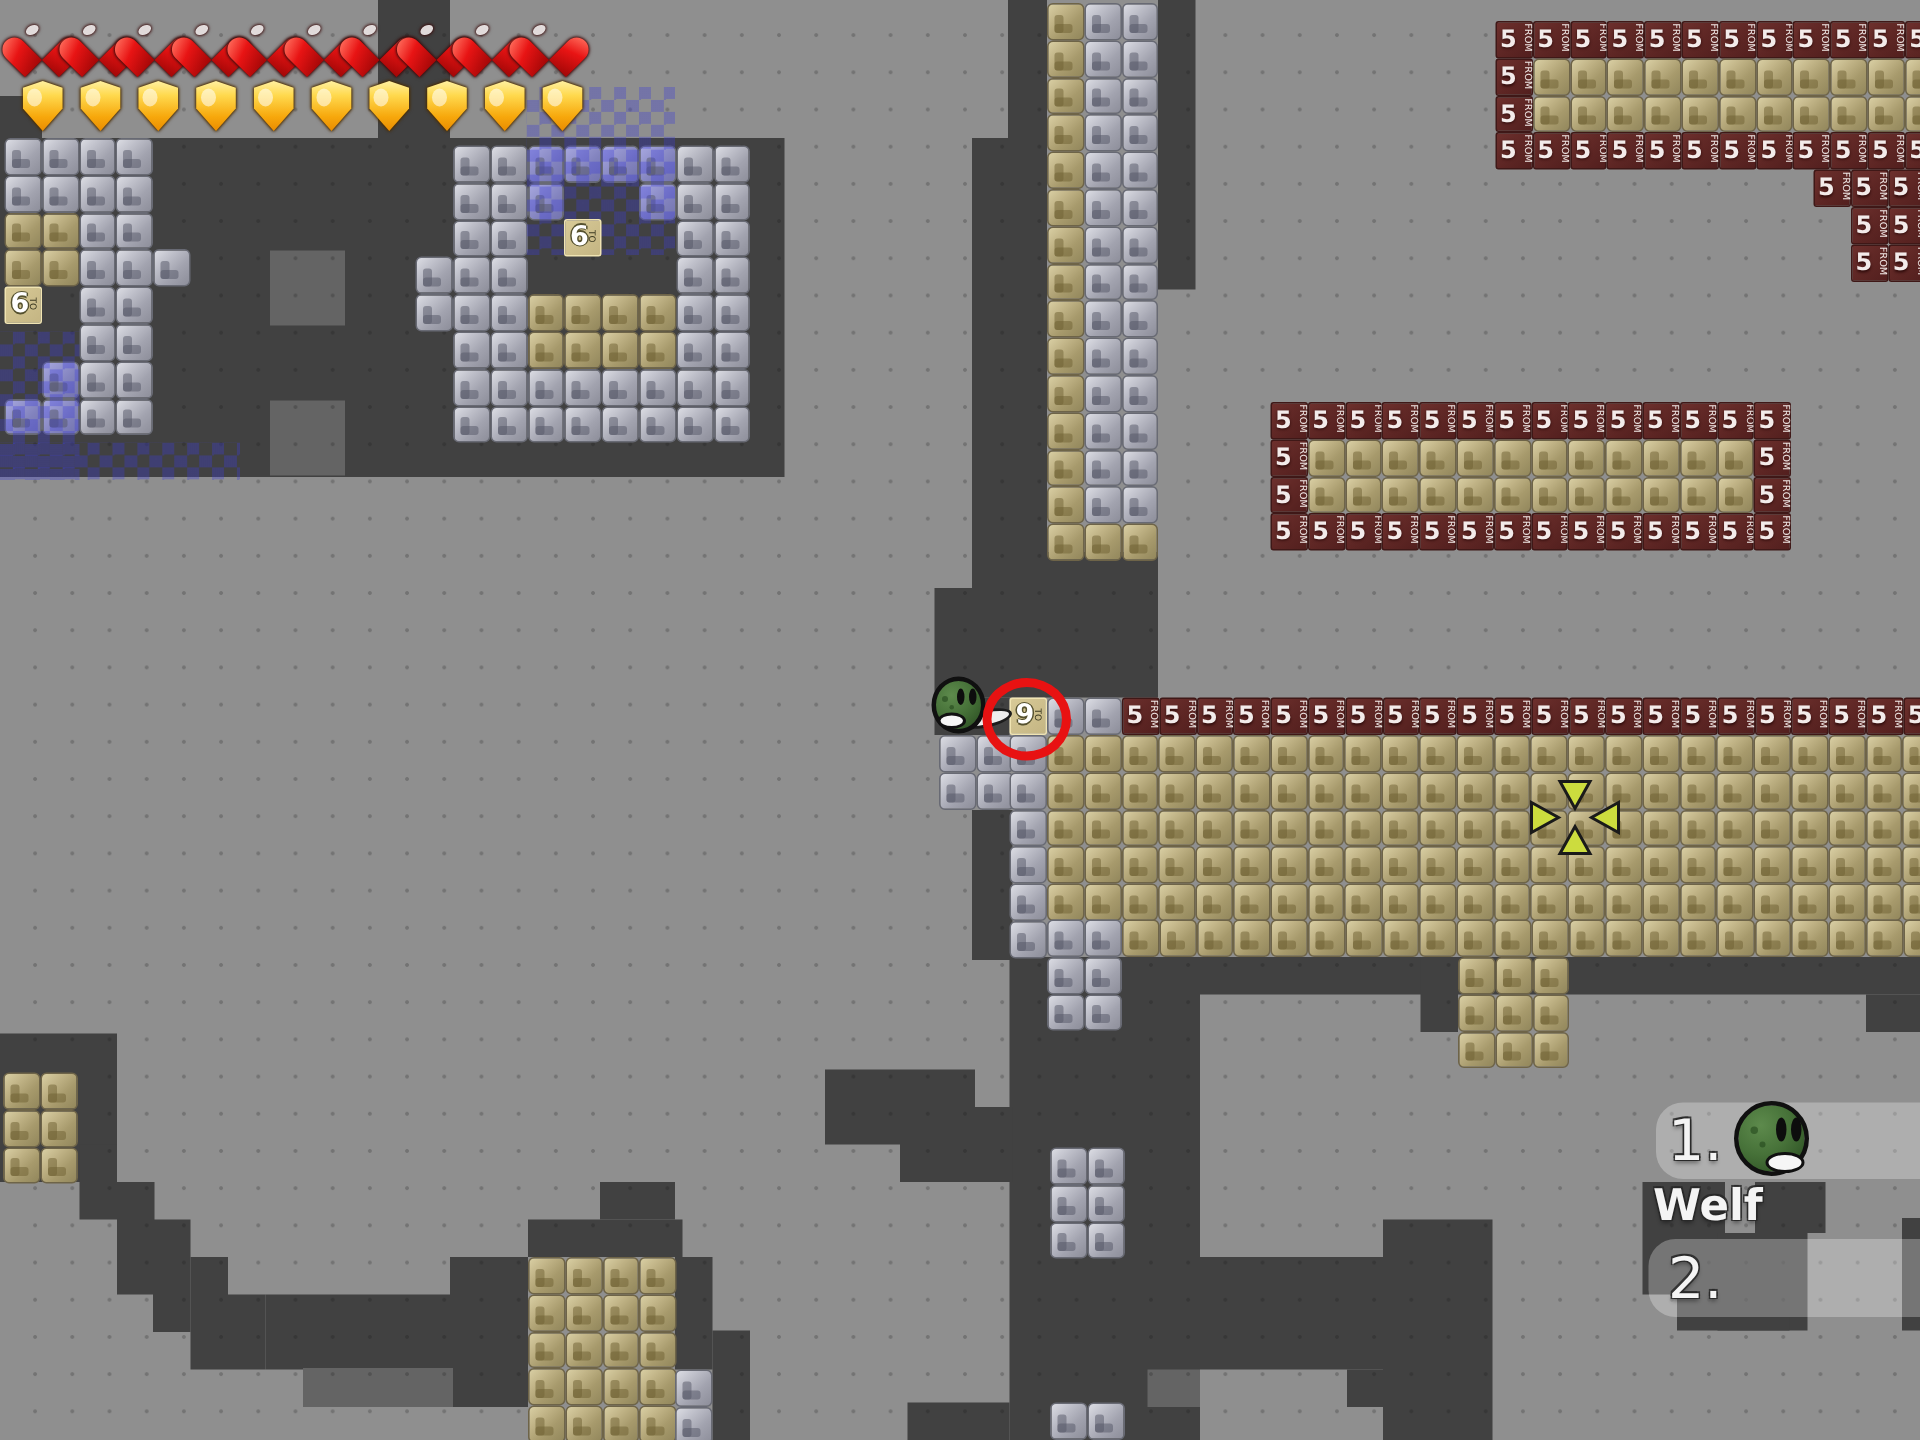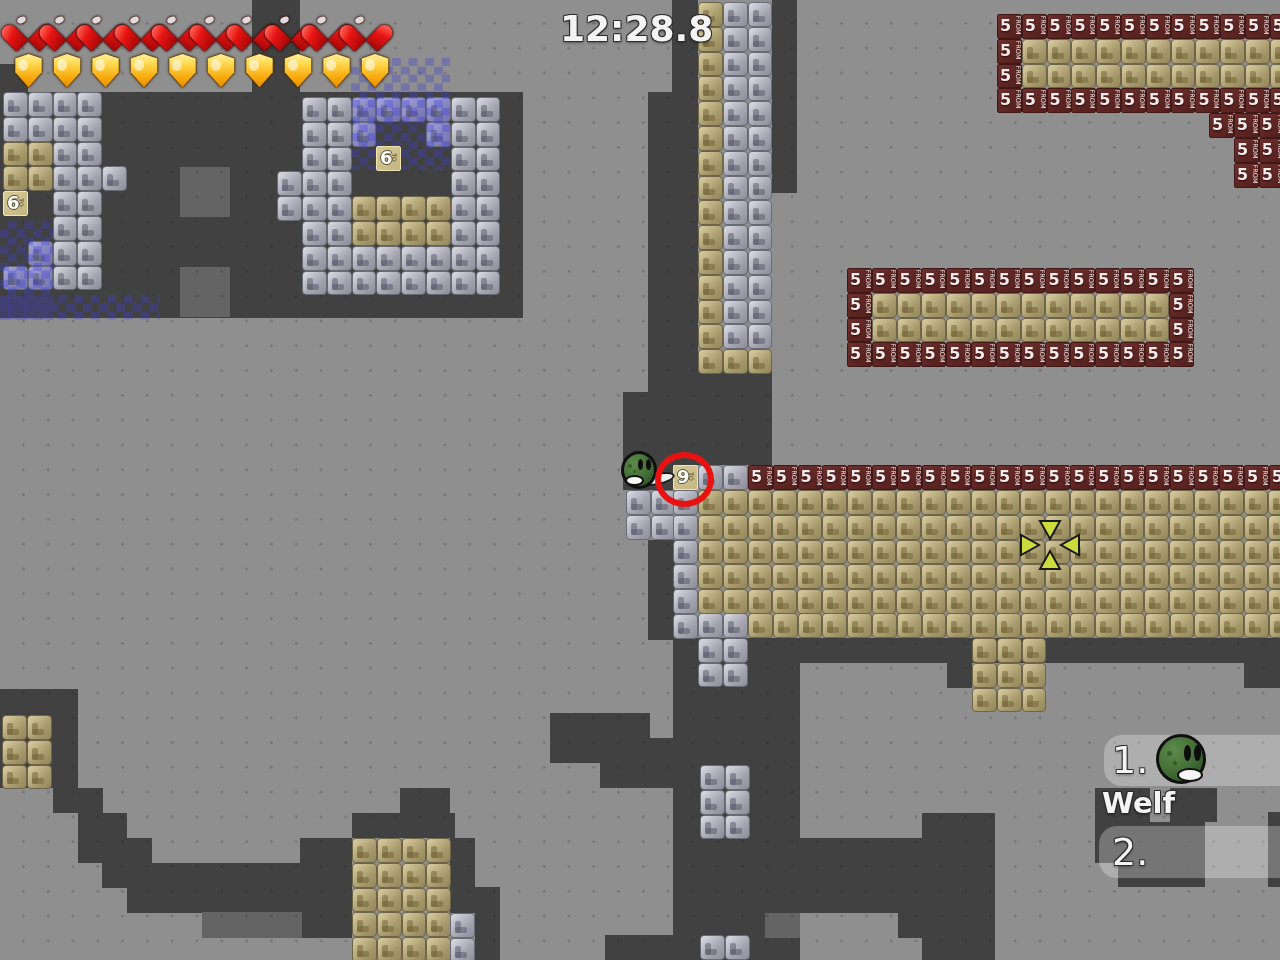--- a/index.html
+++ b/index.html
@@ -858,21 +858,20 @@
 
   <svg id="crosshair" width="70" height="60" viewBox="0 0 70 60">
     <g fill="#ccdc3e" stroke="#1a1a1a" stroke-width="2">
       <polygon points="25,6 45,6 35,24"></polygon>
       <polygon points="25,54 45,54 35,36"></polygon>
       <polygon points="6,20 6,40 24,30"></polygon>
       <polygon points="64,20 64,40 46,30"></polygon>
     </g>
   </svg>
 
-  <div id="timer" class="outlined">12:28.8</div>
   <div id="hearts">
       <div class="heart">
         <span class="gl"></span>
       </div>
       <div class="heart">
         <span class="gl"></span>
       </div>
       <div class="heart">
         <span class="gl"></span>
       </div>

